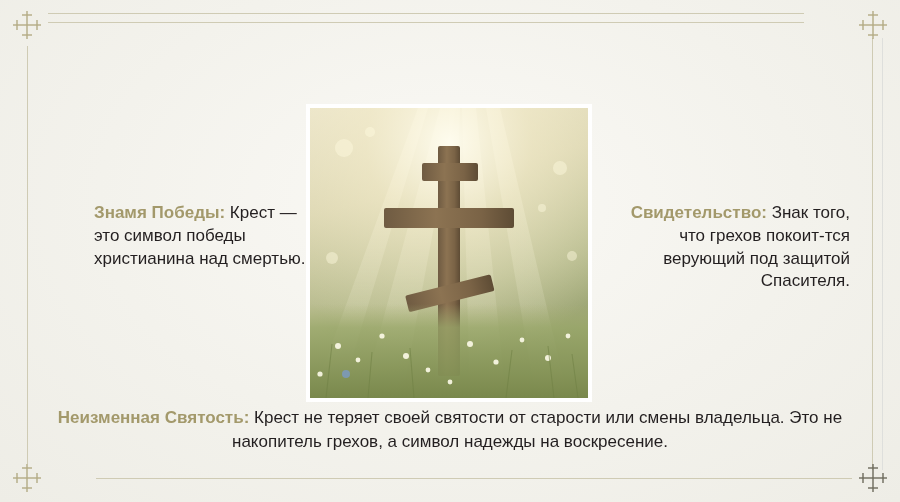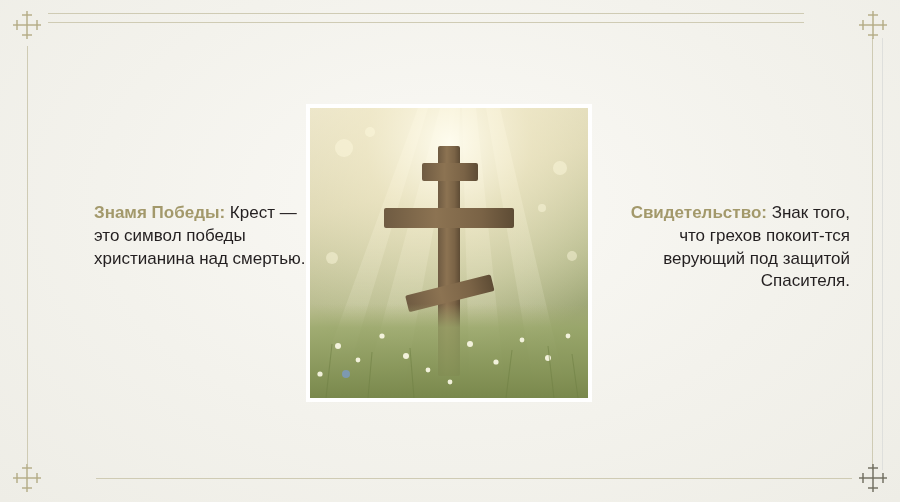--- a/index.html
+++ b/index.html
@@ -267,14 +267,17 @@
   </div>
 
   <div class="block-left body-text">
     <span class="accent">Знамя Победы:</span><span> Крест — это символ победы христианина над смертью.</span>
   </div>
 
   <div class="block-right body-text">
     <span class="accent">Свидетельство:</span><span> Знак того, что грехов покоит-тся верующий под защитой Спасителя.</span>
   </div>
 
+  <div class="block-bottom">
+    <span class="accent">Неизменная Святость:</span><span> Крест не теряет своей святости от старости или смены владельца. Это не накопитель грехов, а символ надежды на воскресение.</span>
+  </div>
 
 </div>
 
 </body></html>

